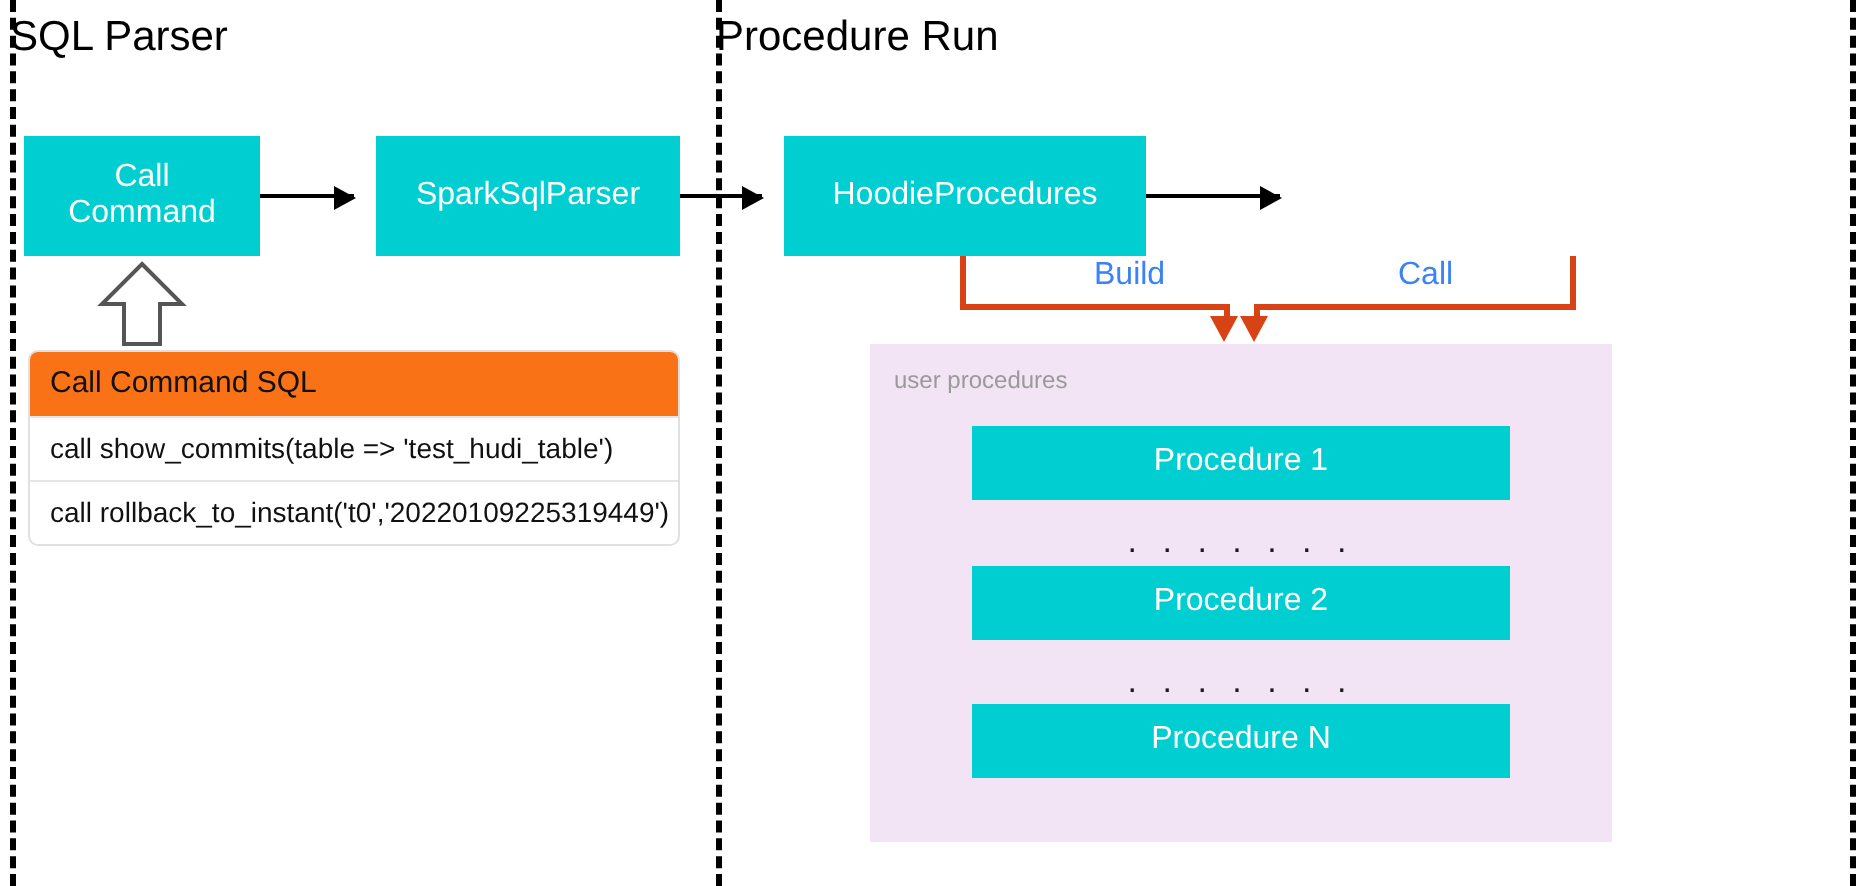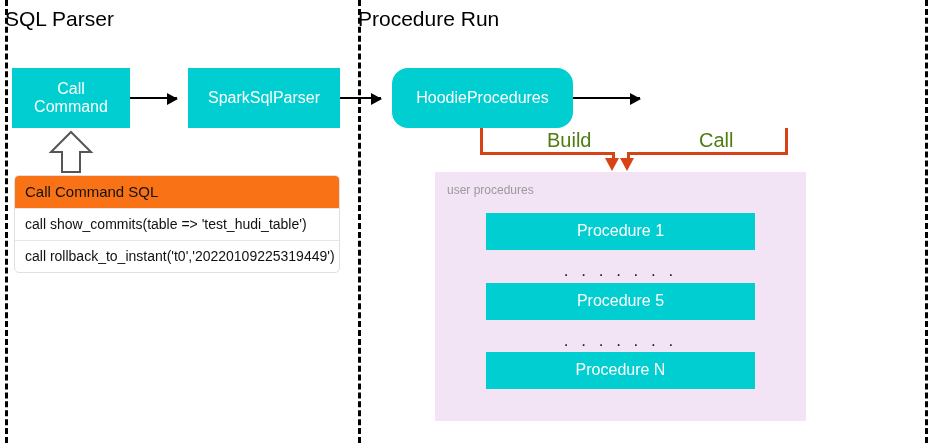--- a/index.html
+++ b/index.html
@@ -118,22 +118,22 @@
   .oarrow {
     position: absolute;
     width: 0;
     height: 0;
     border-top: 13px solid #D84315;
     border-left: 7px solid transparent;
     border-right: 7px solid transparent;
   }
   .olabel {
     position: absolute;
-    font-size: 20px;
-    color: #4d7c0f;
+    font-size: 16px;
+    color: #3b82f6;
     background: #ffffff;
     padding: 0 6px;
     white-space: nowrap;
     line-height: 1;
   }
 
   
   .panel {
     position: absolute;
     background: #F2E3F5;
@@ -165,21 +165,21 @@
   <div class="vdash" style="left:925px;"></div>
 
   <div class="section-title" style="left:5px; top:8px; width:353px;">SQL Parser</div>
   <div class="section-title" style="left:358px; top:8px; width:456px;">Procedure Run</div>
 
   <div class="tealbox" style="left:12px; top:68px; width:118px; height:60px;">Call
 Command</div>
 
   <div class="tealbox" style="left:188px; top:68px; width:152px; height:60px;">SparkSqlParser</div>
 
-  <div class="tealbox" style="left:392px; top:68px; width:181px; height:60px;border-radius:16px;">HoodieProcedures</div>
+  <div class="tealbox" style="left:392px; top:68px; width:181px; height:60px;">HoodieProcedures</div>
 
 
   <div class="harrow" style="left:130px; top:97px; width:47px;"></div>
   <div class="harrow" style="left:340px; top:97px; width:41px;"></div>
   <div class="harrow" style="left:573px; top:97px; width:67px;"></div>
 
   <div class="uparrow" style="left:48px; top:130px; width:46px; height:44px;">
     <svg width="46" height="44" viewBox="0 0 46 44">
       <polygon points="23,2 43,22 32,22 32,42 14,42 14,22 3,22" fill="#ffffff" stroke="#555555" stroke-width="2" stroke-linejoin="miter"></polygon>
     </svg>
@@ -209,19 +209,19 @@
   <div class="olabel" style="left:693px; top:130px;">Call</div>
 
   <div class="panel" style="left:435px; top:172px; width:371px; height:249px;"></div>
 
   <div class="panel-label" style="left:447px; top:183px;">user procedures</div>
 
   <div class="tealbox" style="left:486px; top:213px; width:269px; height:37px;">Procedure 1</div>
 
   <div class="dots" style="left:486px; top:262px; width:269px;">. . . . . . .</div>
 
-  <div class="tealbox" style="left:486px; top:283px; width:269px; height:37px;">Procedure 5</div>
+  <div class="tealbox" style="left:486px; top:283px; width:269px; height:37px;">Procedure 2</div>
 
   <div class="dots" style="left:486px; top:332px; width:269px;">. . . . . . .</div>
 
   <div class="tealbox" style="left:486px; top:352px; width:269px; height:37px;">Procedure N</div>
 
 </div>
 
 </body></html>

